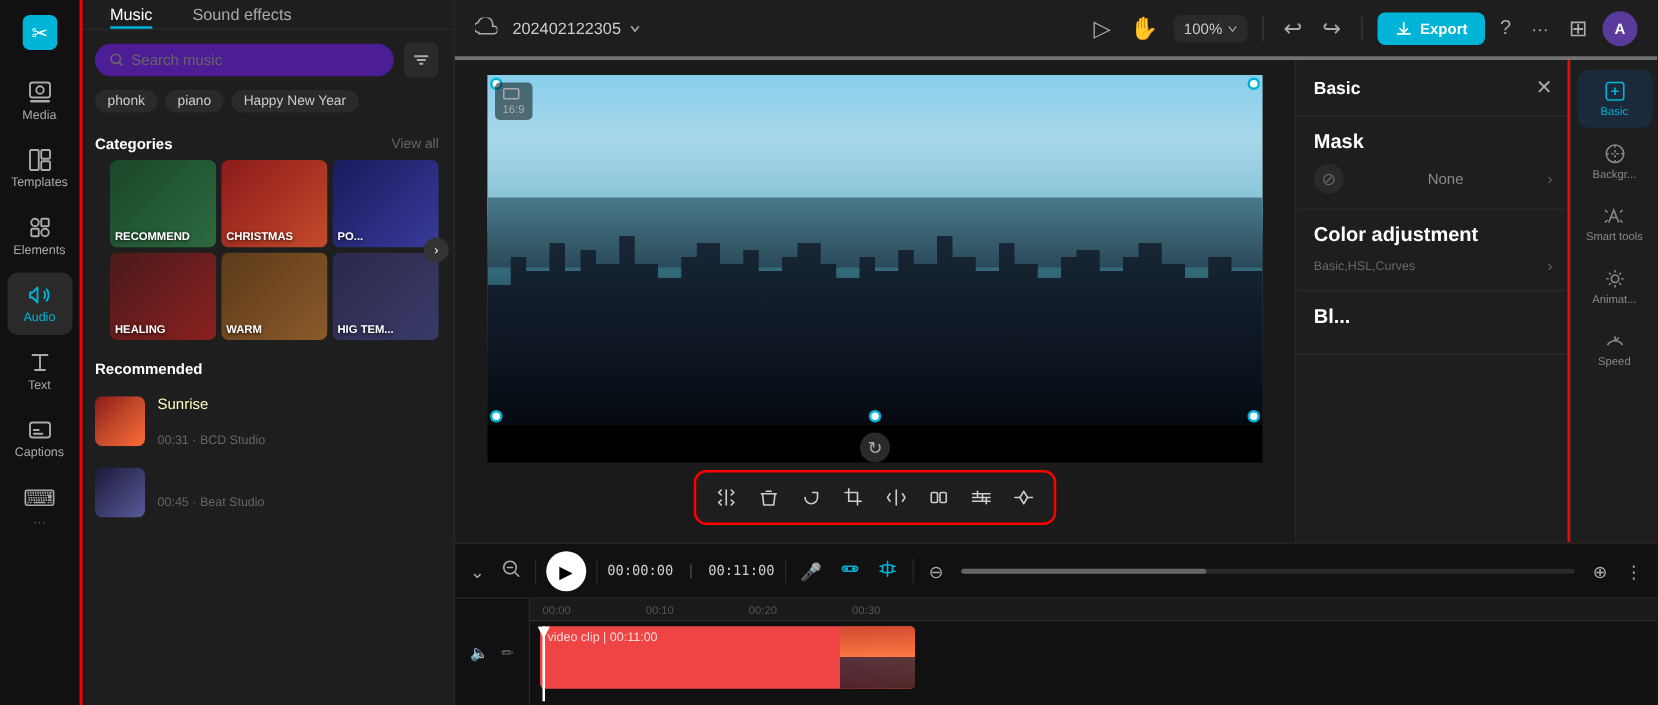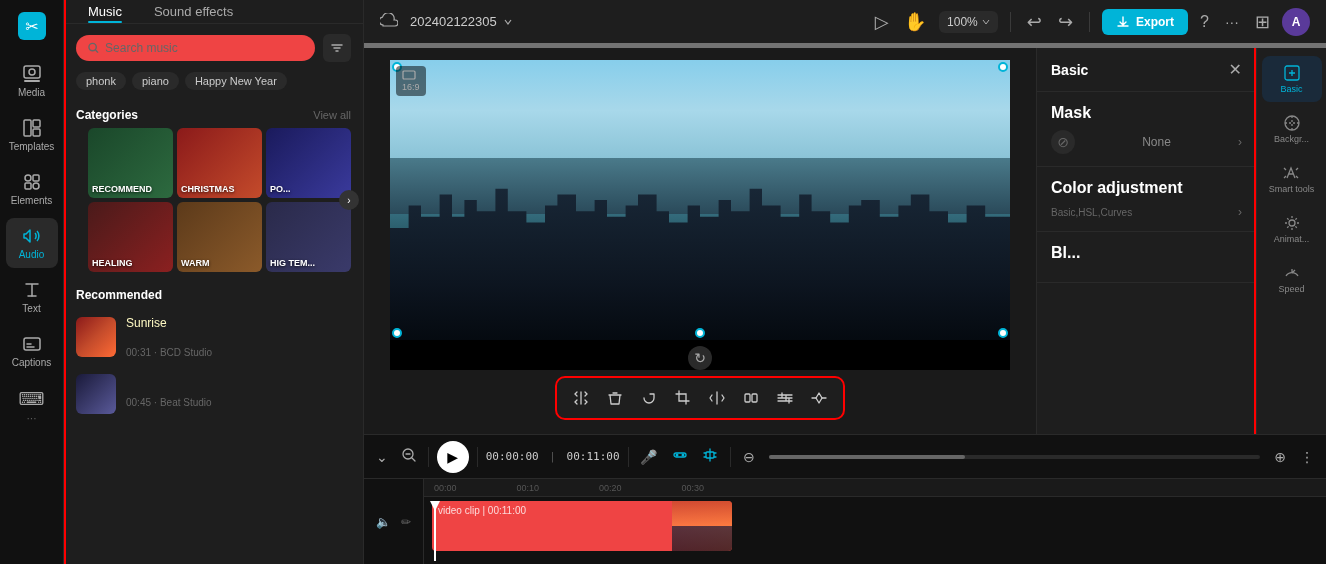--- a/index.html
+++ b/index.html
@@ -79,21 +79,21 @@
     .search-bar {
       display: flex;
       align-items: center;
       gap: 8px;
       padding: 10px 12px;
     }
     .search-input-wrap {
       flex: 1;
       display: flex;
       align-items: center;
-      background: #ef4444;
+      background: #4c1d95;
       border-radius: 20px;
       padding: 6px 12px;
       gap: 6px;
     }
     .search-input-wrap input {
       background: transparent;
       border: none;
       outline: none;
       color: #fff;
       font-size: 12px;
@@ -220,21 +220,21 @@
       display: flex;
       flex-direction: column;
       background: #1a1a1a;
       overflow: hidden;
     }
 
     
     .top-bar {
       height: 48px;
       background: #1e1e1e;
-      border-bottom: 5px solid #737373;
+      border-bottom: 3px solid #737373;
       display: flex;
       align-items: center;
       padding: 0 16px;
       gap: 12px;
       justify-content: center;
     }
     .project-name {
       display: flex;
       align-items: center;
       gap: 6px;

